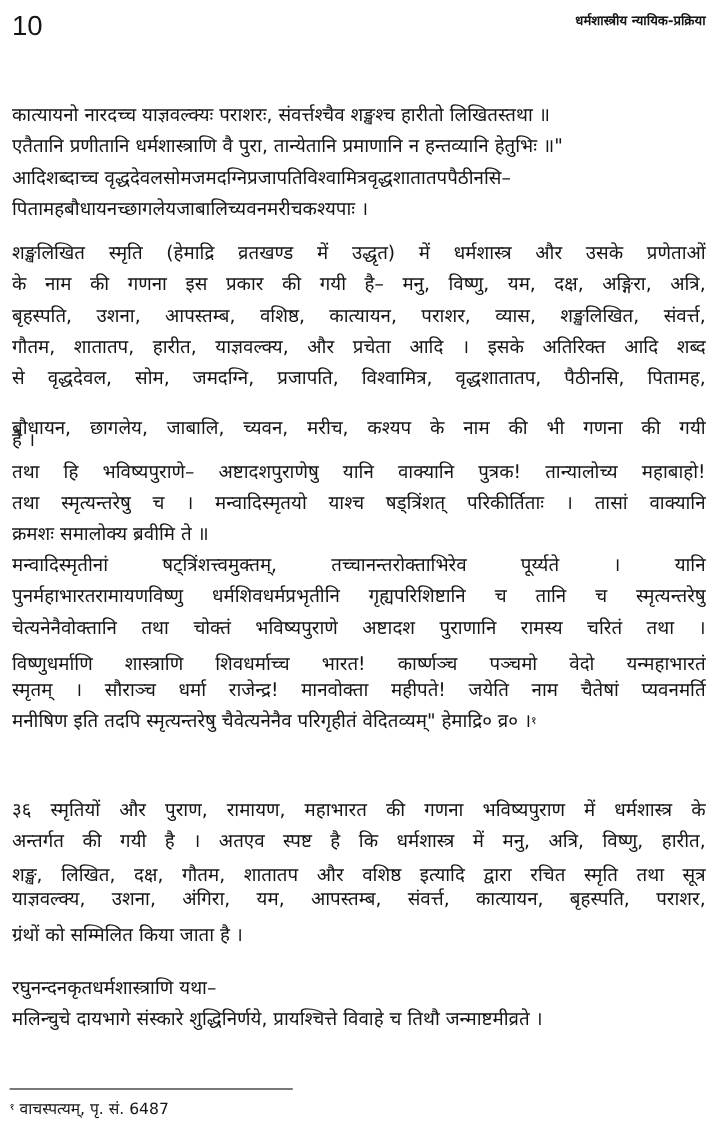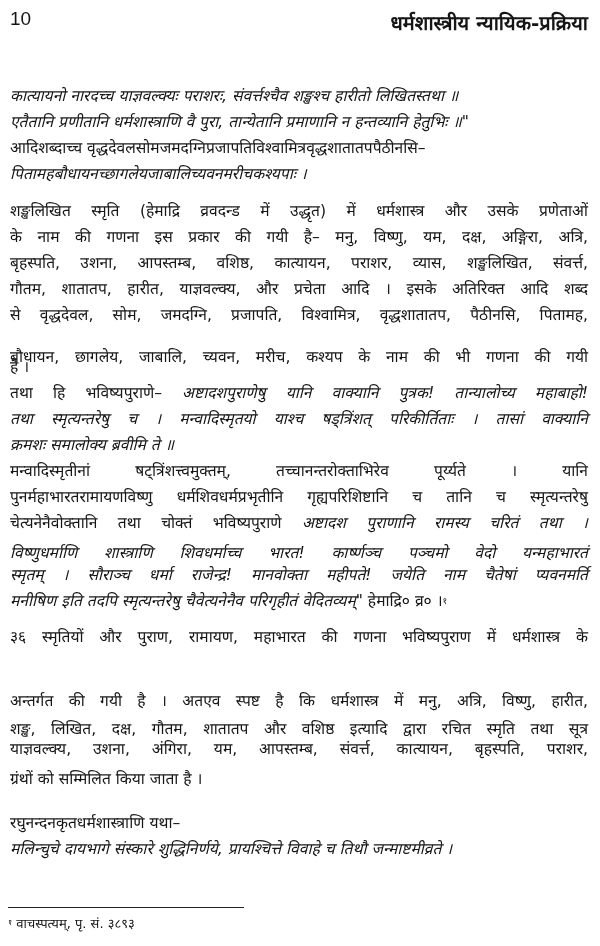--- a/index.html
+++ b/index.html
@@ -3,33 +3,33 @@
 <meta charset="utf-8">
 <style>
   html, body { margin: 0; padding: 0; background: #ffffff; }
   body {
     width: 600px; height: 946px; overflow: hidden; position: relative;
     color: #151515;
     font-family: "DejaVu Sans", "Liberation Sans", sans-serif;
   }
   .page-number {
     position: absolute; left: 10px; top: 8px;
-    font-family: "Liberation Sans", sans-serif; font-size: 19px;
+    font-family: "Liberation Sans", sans-serif; font-size: 23px;
   }
   .running-head {
     position: absolute; right: 12px; top: 9px;
-    font-size: 20px; font-weight: bold;
+    font-size: 11px; font-weight: bold;
   }
   .content { position: absolute; left: 10px; right: 12px; top: 0; }
   .line {
     position: absolute; left: 0; right: 0;
     font-size: 15.6px; line-height: 26px; white-space: nowrap;
   }
   .line.justify { text-align: justify; text-align-last: justify; }
-  .it { font-style: italic; }
+  .it { }
   .rule {
     position: absolute; left: 8px; top: 907px; width: 236px; height: 0;
     border-top: 1.5px solid #222;
   }
   .footnote {
     position: absolute; left: 8px; top: 914px; font-size: 13px;
   }
   .footnote sup { font-size: 8px; vertical-align: top; position: relative; top: 2px; }
   sup.ref { font-size: 9px; vertical-align: top; }
 </style>
@@ -39,43 +39,43 @@
 <div class="page-number">10</div>
 <div class="running-head">धर्मशास्त्रीय न्यायिक-प्रक्रिया</div>
 
 <div class="content">
 
   <div class="line it" style="top:83px">कात्यायनो नारदच्च याज्ञवल्क्यः पराशरः, संवर्त्तश्चैव शङ्खश्च हारीतो लिखितस्तथा ॥</div>
   <div class="line it" style="top:109px">एतैतानि प्रणीतानि धर्मशास्त्राणि वै पुरा, तान्येतानि प्रमाणानि न हन्तव्यानि हेतुभिः ॥"</div>
   <div class="line" style="top:135px">आदिशब्दाच्च वृद्धदेवलसोमजमदग्निप्रजापतिविश्वामित्रवृद्धशातातपपैठीनसि–</div>
   <div class="line it" style="top:161px">पितामहबौधायनच्छागलेयजाबालिच्यवनमरीचकश्यपाः ।</div>
 
-  <div class="line justify" style="top:198px">शङ्खलिखित स्मृति (हेमाद्रि व्रवदन्ड में उद्धृत) में धर्मशास्त्र और उसके प्रणेताओं</div>
+  <div class="line justify" style="top:198px">शङ्खलिखित स्मृति (हेमाद्रि व्रतखण्ड में उद्धृत) में धर्मशास्त्र और उसके प्रणेताओं</div>
   <div class="line justify" style="top:224px">के नाम की गणना इस प्रकार की गयी है– मनु, विष्णु, यम, दक्ष, अङ्गिरा, अत्रि,</div>
   <div class="line justify" style="top:250px">बृहस्पति, उशना, आपस्तम्ब, वशिष्ठ, कात्यायन, पराशर, व्यास, शङ्खलिखित, संवर्त्त,</div>
   <div class="line justify" style="top:276px">गौतम, शातातप, हारीत, याज्ञवल्क्य, और प्रचेता आदि । इसके अतिरिक्त आदि शब्द</div>
   <div class="line justify" style="top:302px">से वृद्धदेवल, सोम, जमदग्नि, प्रजापति, विश्वामित्र, वृद्धशातातप, पैठीनसि, पितामह,</div>
   <div class="line justify" style="top:344px">बौधायन, छागलेय, जाबालि, च्यवन, मरीच, कश्यप के नाम की भी गणना की गयी</div>
   <div class="line" style="top:354px">है ।</div>
 
   <div class="line justify" style="top:380px"><span>तथा हि भविष्यपुराणे– </span><span class="it">अष्टादशपुराणेषु यानि वाक्यानि पुत्रक! तान्यालोच्य महाबाहो!</span></div>
   <div class="line it justify" style="top:406px">तथा स्मृत्यन्तरेषु च । मन्वादिस्मृतयो याश्च षड्त्रिंशत् परिकीर्तिताः । तासां वाक्यानि</div>
   <div class="line it" style="top:432px">क्रमशः समालोक्य ब्रवीमि ते ॥</div>
 
   <div class="line justify" style="top:458px">मन्वादिस्मृतीनां षट्त्रिंशत्त्वमुक्तम्, तच्चानन्तरोक्ताभिरेव पूर्य्यते । यानि</div>
   <div class="line justify" style="top:484px">पुनर्महाभारतरामायणविष्णु धर्मशिवधर्मप्रभृतीनि गृह्यपरिशिष्टानि च तानि च स्मृत्यन्तरेषु</div>
   <div class="line justify" style="top:510px"><span>चेत्यनेनैवोक्तानि तथा चोक्तं भविष्यपुराणे </span><span class="it">अष्टादश पुराणानि रामस्य चरितं तथा ।</span></div>
   <div class="line it justify" style="top:540px">विष्णुधर्माणि शास्त्राणि शिवधर्माच्च भारत! कार्ष्णञ्च पञ्चमो वेदो यन्महाभारतं</div>
   <div class="line it justify" style="top:562px">स्मृतम् । सौराञ्च धर्मा राजेन्द्र! मानवोक्ता महीपते! जयेति नाम चैतेषां प्यवनमर्ति</div>
   <div class="line" style="top:588px"><span class="it">मनीषिण इति तदपि स्मृत्यन्तरेषु चैवेत्यनेनैव परिगृहीतं वेदितव्यम्</span><span>" हेमाद्रि० व्र० ।</span><sup class="ref">१</sup></div>
 
-  <div class="line justify" style="top:624px">३६ स्मृतियों और पुराण, रामायण, महाभारत की गणना भविष्यपुराण में धर्मशास्त्र के</div>
+  <div class="line justify" style="top:662px">३६ स्मृतियों और पुराण, रामायण, महाभारत की गणना भविष्यपुराण में धर्मशास्त्र के</div>
   <div class="line justify" style="top:688px">अन्तर्गत की गयी है । अतएव स्पष्ट है कि धर्मशास्त्र में मनु, अत्रि, विष्णु, हारीत,</div>
   <div class="line justify" style="top:736px">याज्ञवल्क्य, उशना, अंगिरा, यम, आपस्तम्ब, संवर्त्त, कात्यायन, बृहस्पति, पराशर,</div>
   <div class="line justify" style="top:716px">शङ्ख, लिखित, दक्ष, गौतम, शातातप और वशिष्ठ इत्यादि द्वारा रचित स्मृति तथा सूत्र</div>
   <div class="line" style="top:766px">ग्रंथों को सम्मिलित किया जाता है ।</div>
 
   <div class="line" style="top:810px">रघुनन्दनकृतधर्मशास्त्राणि यथा–</div>
   <div class="line it" style="top:836px">मलिन्चुचे दायभागे संस्कारे शुद्धिनिर्णये, प्रायश्चित्ते विवाहे च तिथौ जन्माष्टमीव्रते ।</div>
 </div>
 
 <div class="rule"></div>
-<div class="footnote"><sup>१</sup> <span>वाचस्पत्यम्, पृ. सं. ३८९३</span></div>
+<div class="footnote"><sup>१</sup> <span>वाचस्पत्यम्, पृ. सं. 6487</span></div>
 
 </body></html>

